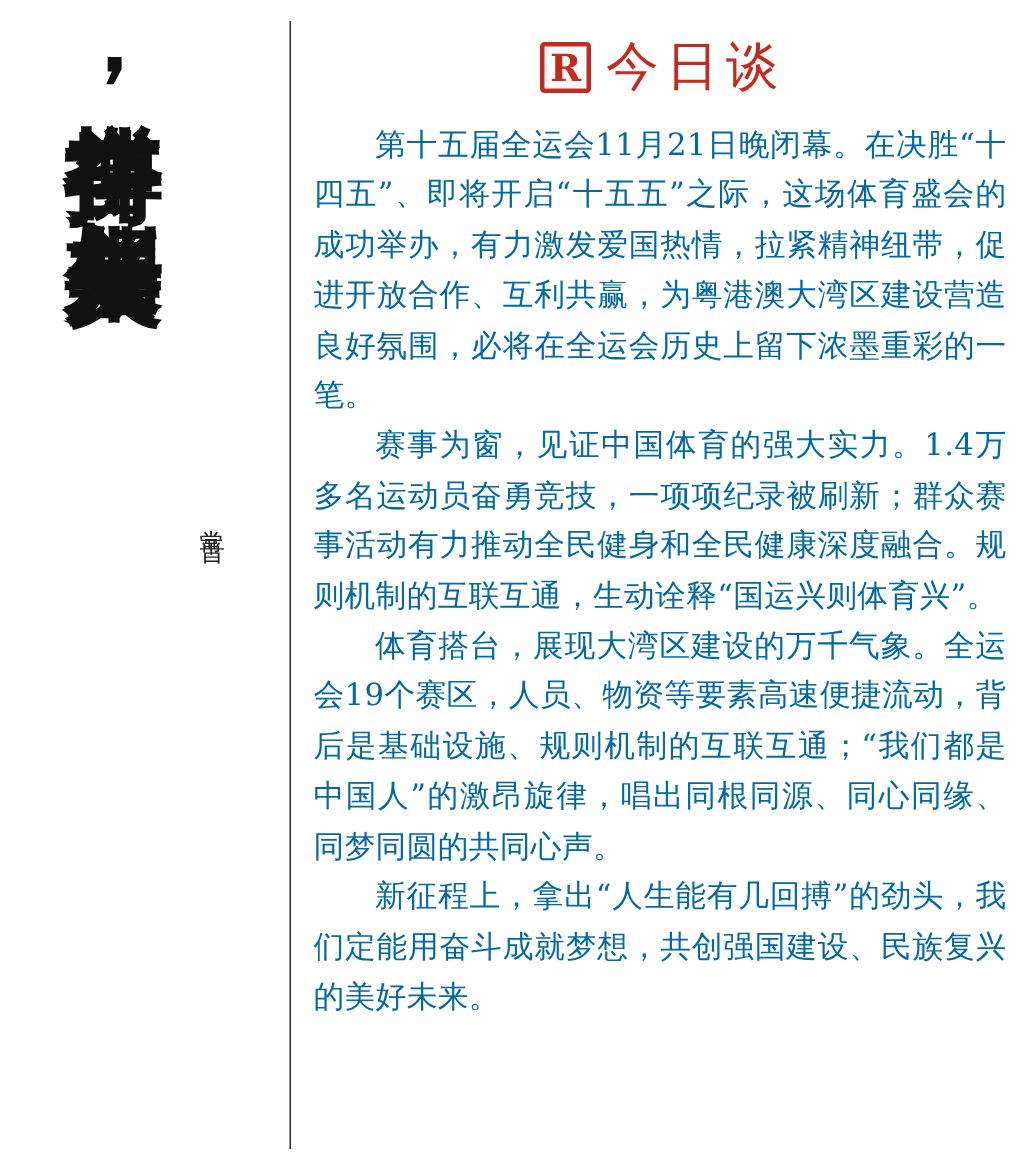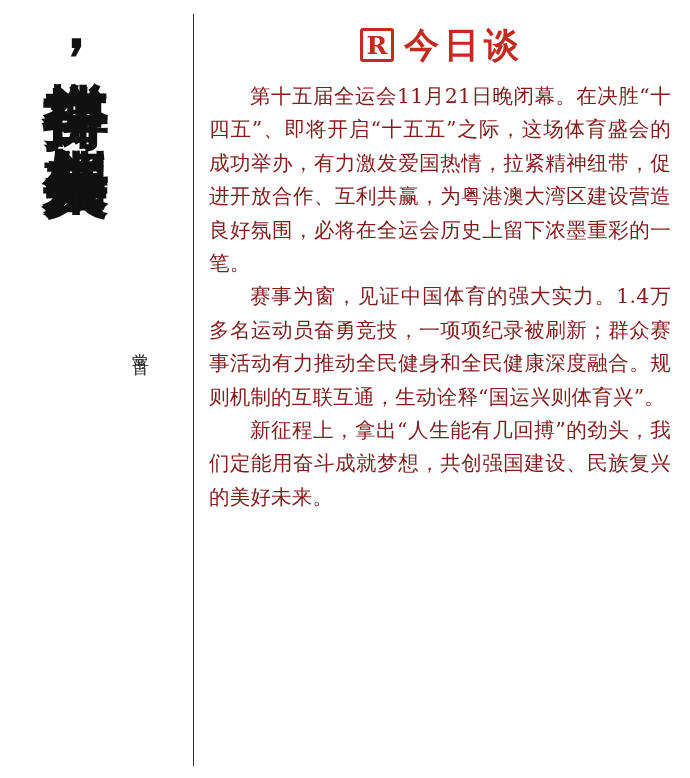--- a/index.html
+++ b/index.html
@@ -95,39 +95,39 @@
     font-family: "DejaVu Serif", "Liberation Serif", serif;
     font-weight: bold;
     font-size: 25px;
     line-height: 30px;
     text-align: center;
     box-sizing: border-box;
   }
   .masthead-title {
     color: #c32a20;
     font-family: "DejaVu Serif", "Liberation Serif", serif;
-    font-weight: bold;
+    font-weight: normal;
     font-size: 35px;
     letter-spacing: 5px;
     line-height: 40px;
   }
 
   .body-text {
     margin: 0 0 0 2px;
     width: 462px;
   }
   .para {
     font-family: "DejaVu Serif", "Liberation Serif", serif;
     font-size: 20.5px;
     line-height: 33.4px;
     text-align: justify;
     text-justify: inter-character;
     text-indent: 41px;
     margin: 0;
-    color: #7f1d1d;
+    color: #0369a1;
     letter-spacing: 0.2px;
   }
 </style>
 </head>
 <body>
 
 <div class="page">
 
   <div class="headline-area">
     <div class="vtitle">拼搏奋斗，共创美好未来</div>
@@ -139,17 +139,18 @@
   <div class="column">
 
     <div class="masthead">
       <div class="logo-badge">R</div>
       <div class="masthead-title">今日谈</div>
     </div>
 
     <div class="body-text">
       <p class="para">第十五届全运会11月21日晚闭幕。在决胜“十四五”、即将开启“十五五”之际，这场体育盛会的成功举办，有力激发爱国热情，拉紧精神纽带，促进开放合作、互利共赢，为粤港澳大湾区建设营造良好氛围，必将在全运会历史上留下浓墨重彩的一笔。</p>
       <p class="para">赛事为窗，见证中国体育的强大实力。1.4万多名运动员奋勇竞技，一项项纪录被刷新；群众赛事活动有力推动全民健身和全民健康深度融合。规则机制的互联互通，生动诠释“国运兴则体育兴”。</p>
+      <p class="para">体育搭台，展现大湾区建设的万千气象。全运会19个赛区，人员、物资等要素高速便捷流动，背后是基础设施、规则机制的互联互通；“我们都是中国人”的激昂旋律，唱出同根同源、同心同缘、同梦同圆的共同心声。</p>
       <p class="para">新征程上，拿出“人生能有几回搏”的劲头，我们定能用奋斗成就梦想，共创强国建设、民族复兴的美好未来。</p>
     </div>
 
   </div>
 </div>
 
 </body></html>

